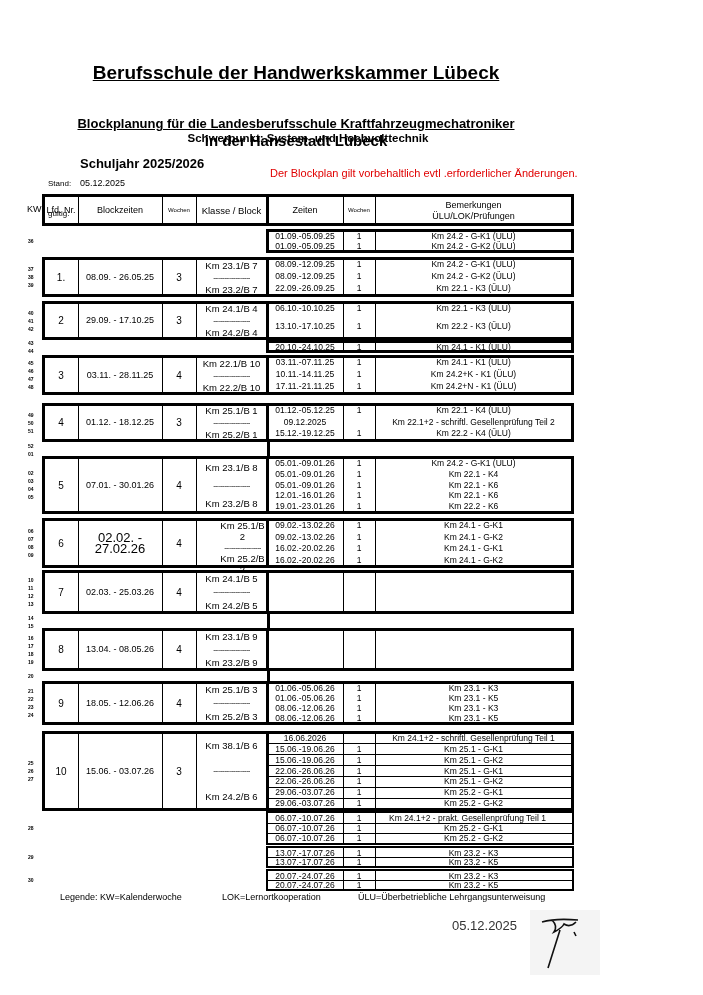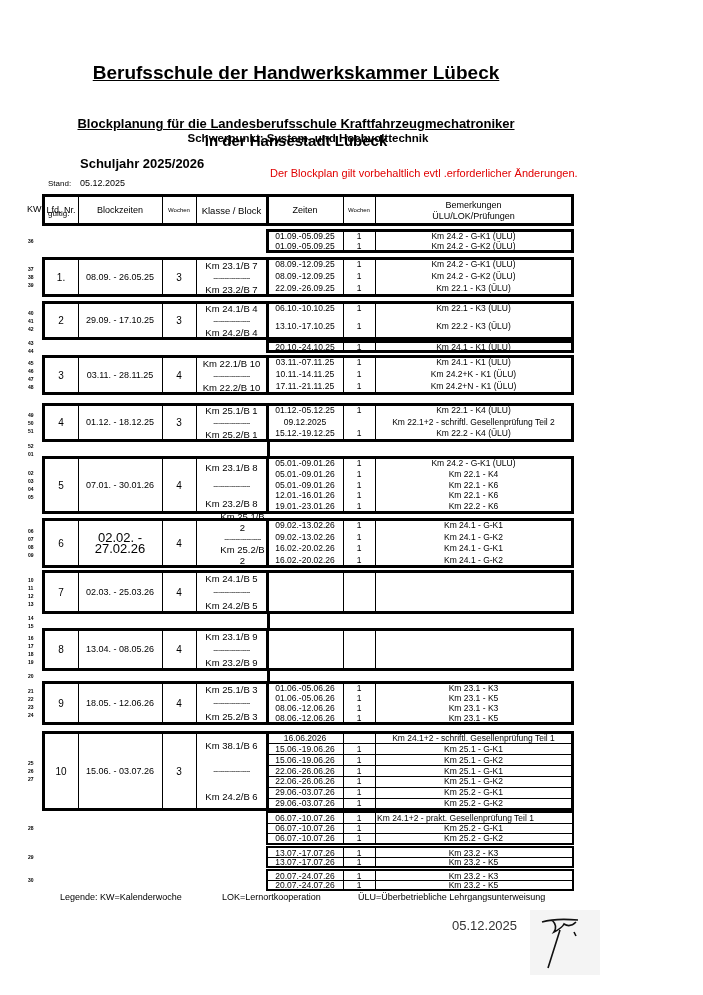--- a/index.html
+++ b/index.html
@@ -242,21 +242,21 @@
     <div class="bk" style="left:266px;top:518px;width:308px;height:50px;border-width:3px;"></div>
     <div class="vline" style="left:343px;top:518px;height:50px;"></div>
     <div class="vline" style="left:375px;top:518px;height:50px;"></div>
     <div class="bk" style="left:42px;top:518px;width:227px;height:50px;"></div>
     <div class="vline" style="left:78px;top:518px;height:50px;"></div>
     <div class="vline" style="left:162px;top:518px;height:50px;"></div>
     <div class="vline" style="left:196px;top:518px;height:50px;"></div>
     <div class="cell" style="left:44px;top:518px;width:34px;height:50px;">6</div>
     <div class="cell" style="left:78px;top:518px;width:84px;height:50px;font-size:13px;">02.02. - 27.02.26</div>
     <div class="cell" style="left:162px;top:518px;width:34px;height:50px;">4</div>
-    <div class="cell" style="left:196px;top:520px;width:71px;height:46px;flex-direction:column;justify-content:flex-end;font-size:9.5px;padding-left:22px;">
+    <div class="cell" style="left:196px;top:520px;width:71px;height:46px;flex-direction:column;justify-content:space-between;font-size:9.5px;padding-left:22px;">
       <div>Km 25.1/B 2</div>
       <div style="font-size: 7px; letter-spacing: -0.5px;">--------------------</div>
       <div>Km 25.2/B 2</div>
     </div>
     <div class="row-text" style="left:267px;top:520px;width:76px;">09.02.-13.02.26</div>
     <div class="row-text" style="left:343px;top:520px;width:32px;">1</div>
     <div class="row-text" style="left:375px;top:520px;width:197px;">Km 24.1 - G-K1</div>
     <div class="row-text" style="left:267px;top:531.5px;width:76px;">09.02.-13.02.26</div>
     <div class="row-text" style="left:343px;top:531.5px;width:32px;">1</div>
     <div class="row-text" style="left:375px;top:531.5px;width:197px;">Km 24.1 - G-K2</div>
@@ -398,21 +398,21 @@
     <div class="row-text" style="left:343px;top:798.1428571428571px;width:32px;">1</div>
     <div class="row-text" style="left:375px;top:798.1428571428571px;width:197px;">Km 25.2 - G-K2</div>
     <div class="kw" style="top:824px;">
       <div>28</div>
     </div>
     <div class="bk" style="left:266px;top:811px;width:308px;height:34px;border-width:2px;"></div>
     <div class="vline" style="left:343px;top:811px;height:34px;"></div>
     <div class="vline" style="left:375px;top:811px;height:34px;"></div>
     <div class="row-text" style="left:267px;top:813px;width:76px;">06.07.-10.07.26</div>
     <div class="row-text" style="left:343px;top:813px;width:32px;">1</div>
-    <div class="row-text" style="left:375px;top:813px;width:161px;">Km 24.1+2 - prakt. Gesellenprüfung Teil 1</div>
+    <div class="row-text" style="left:375px;top:813px;width:161px;padding-left:12px;">Km 24.1+2 - prakt. Gesellenprüfung Teil 1</div>
     <div class="thick" style="left:267px;top:822.5px;width:305px;height:1px;"></div>
     <div class="row-text" style="left:267px;top:823px;width:76px;">06.07.-10.07.26</div>
     <div class="row-text" style="left:343px;top:823px;width:32px;">1</div>
     <div class="row-text" style="left:375px;top:823px;width:197px;">Km 25.2 - G-K1</div>
     <div class="thick" style="left:267px;top:832.5px;width:305px;height:1px;"></div>
     <div class="row-text" style="left:267px;top:833px;width:76px;">06.07.-10.07.26</div>
     <div class="row-text" style="left:343px;top:833px;width:32px;">1</div>
     <div class="row-text" style="left:375px;top:833px;width:197px;">Km 25.2 - G-K2</div>
     <div class="kw" style="top:853px;">
       <div>29</div>

